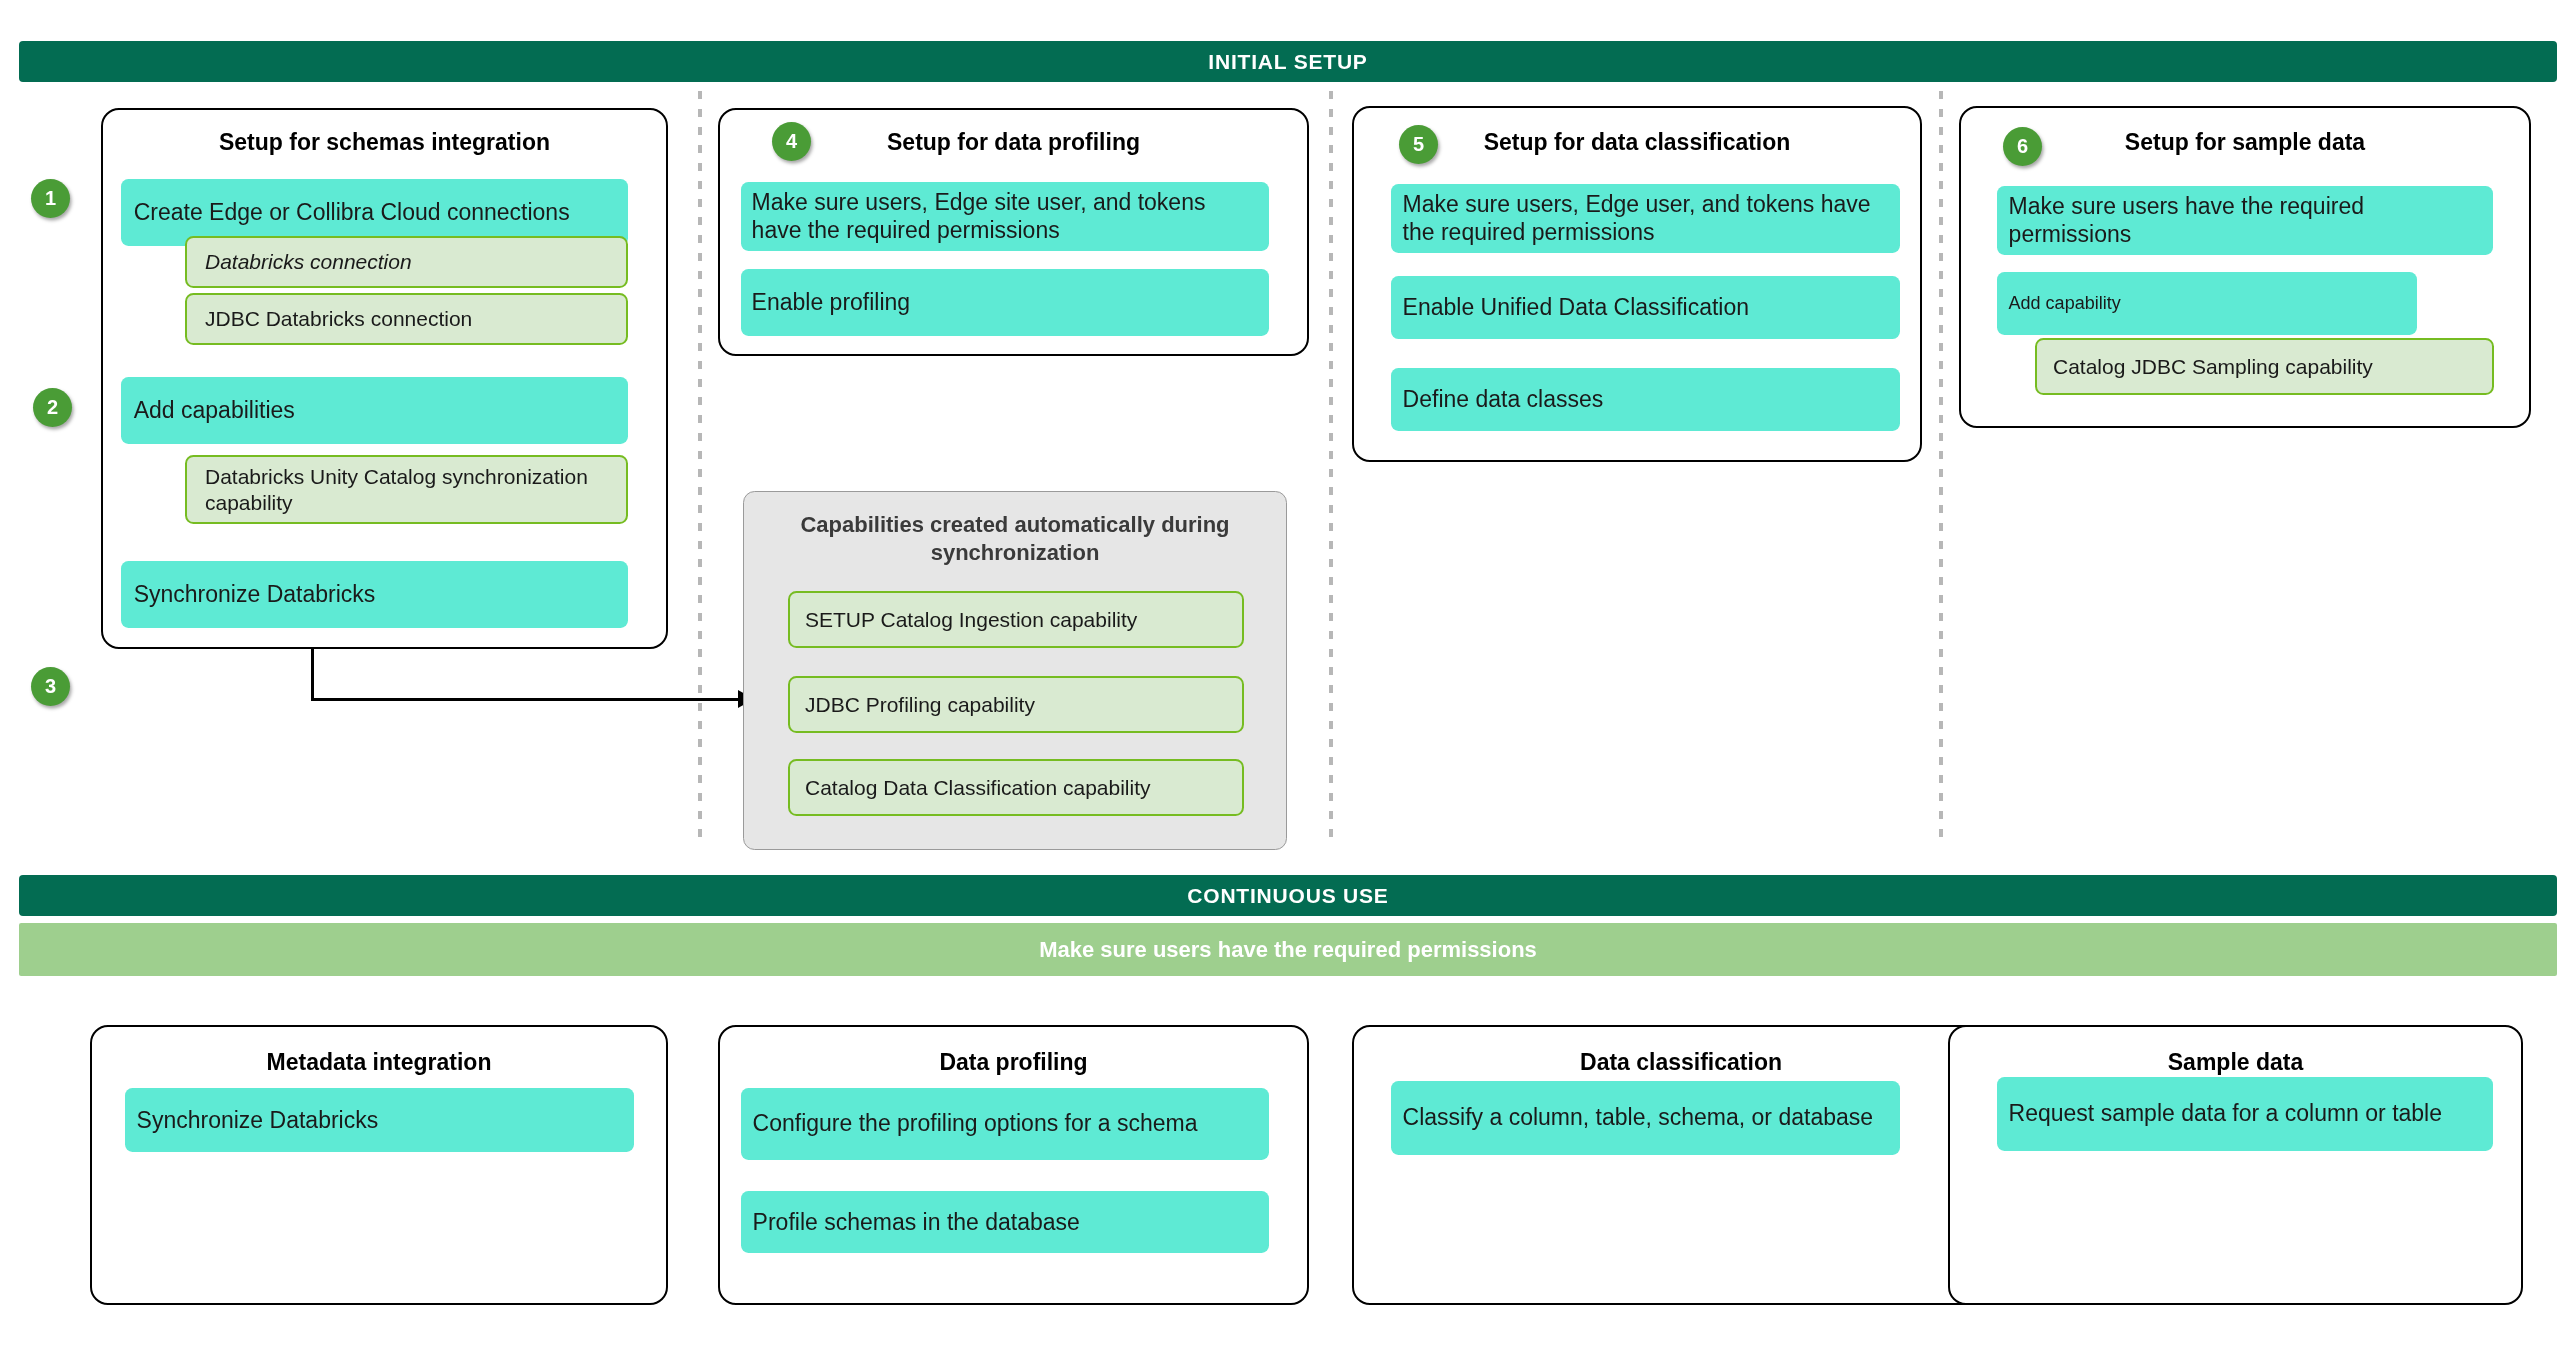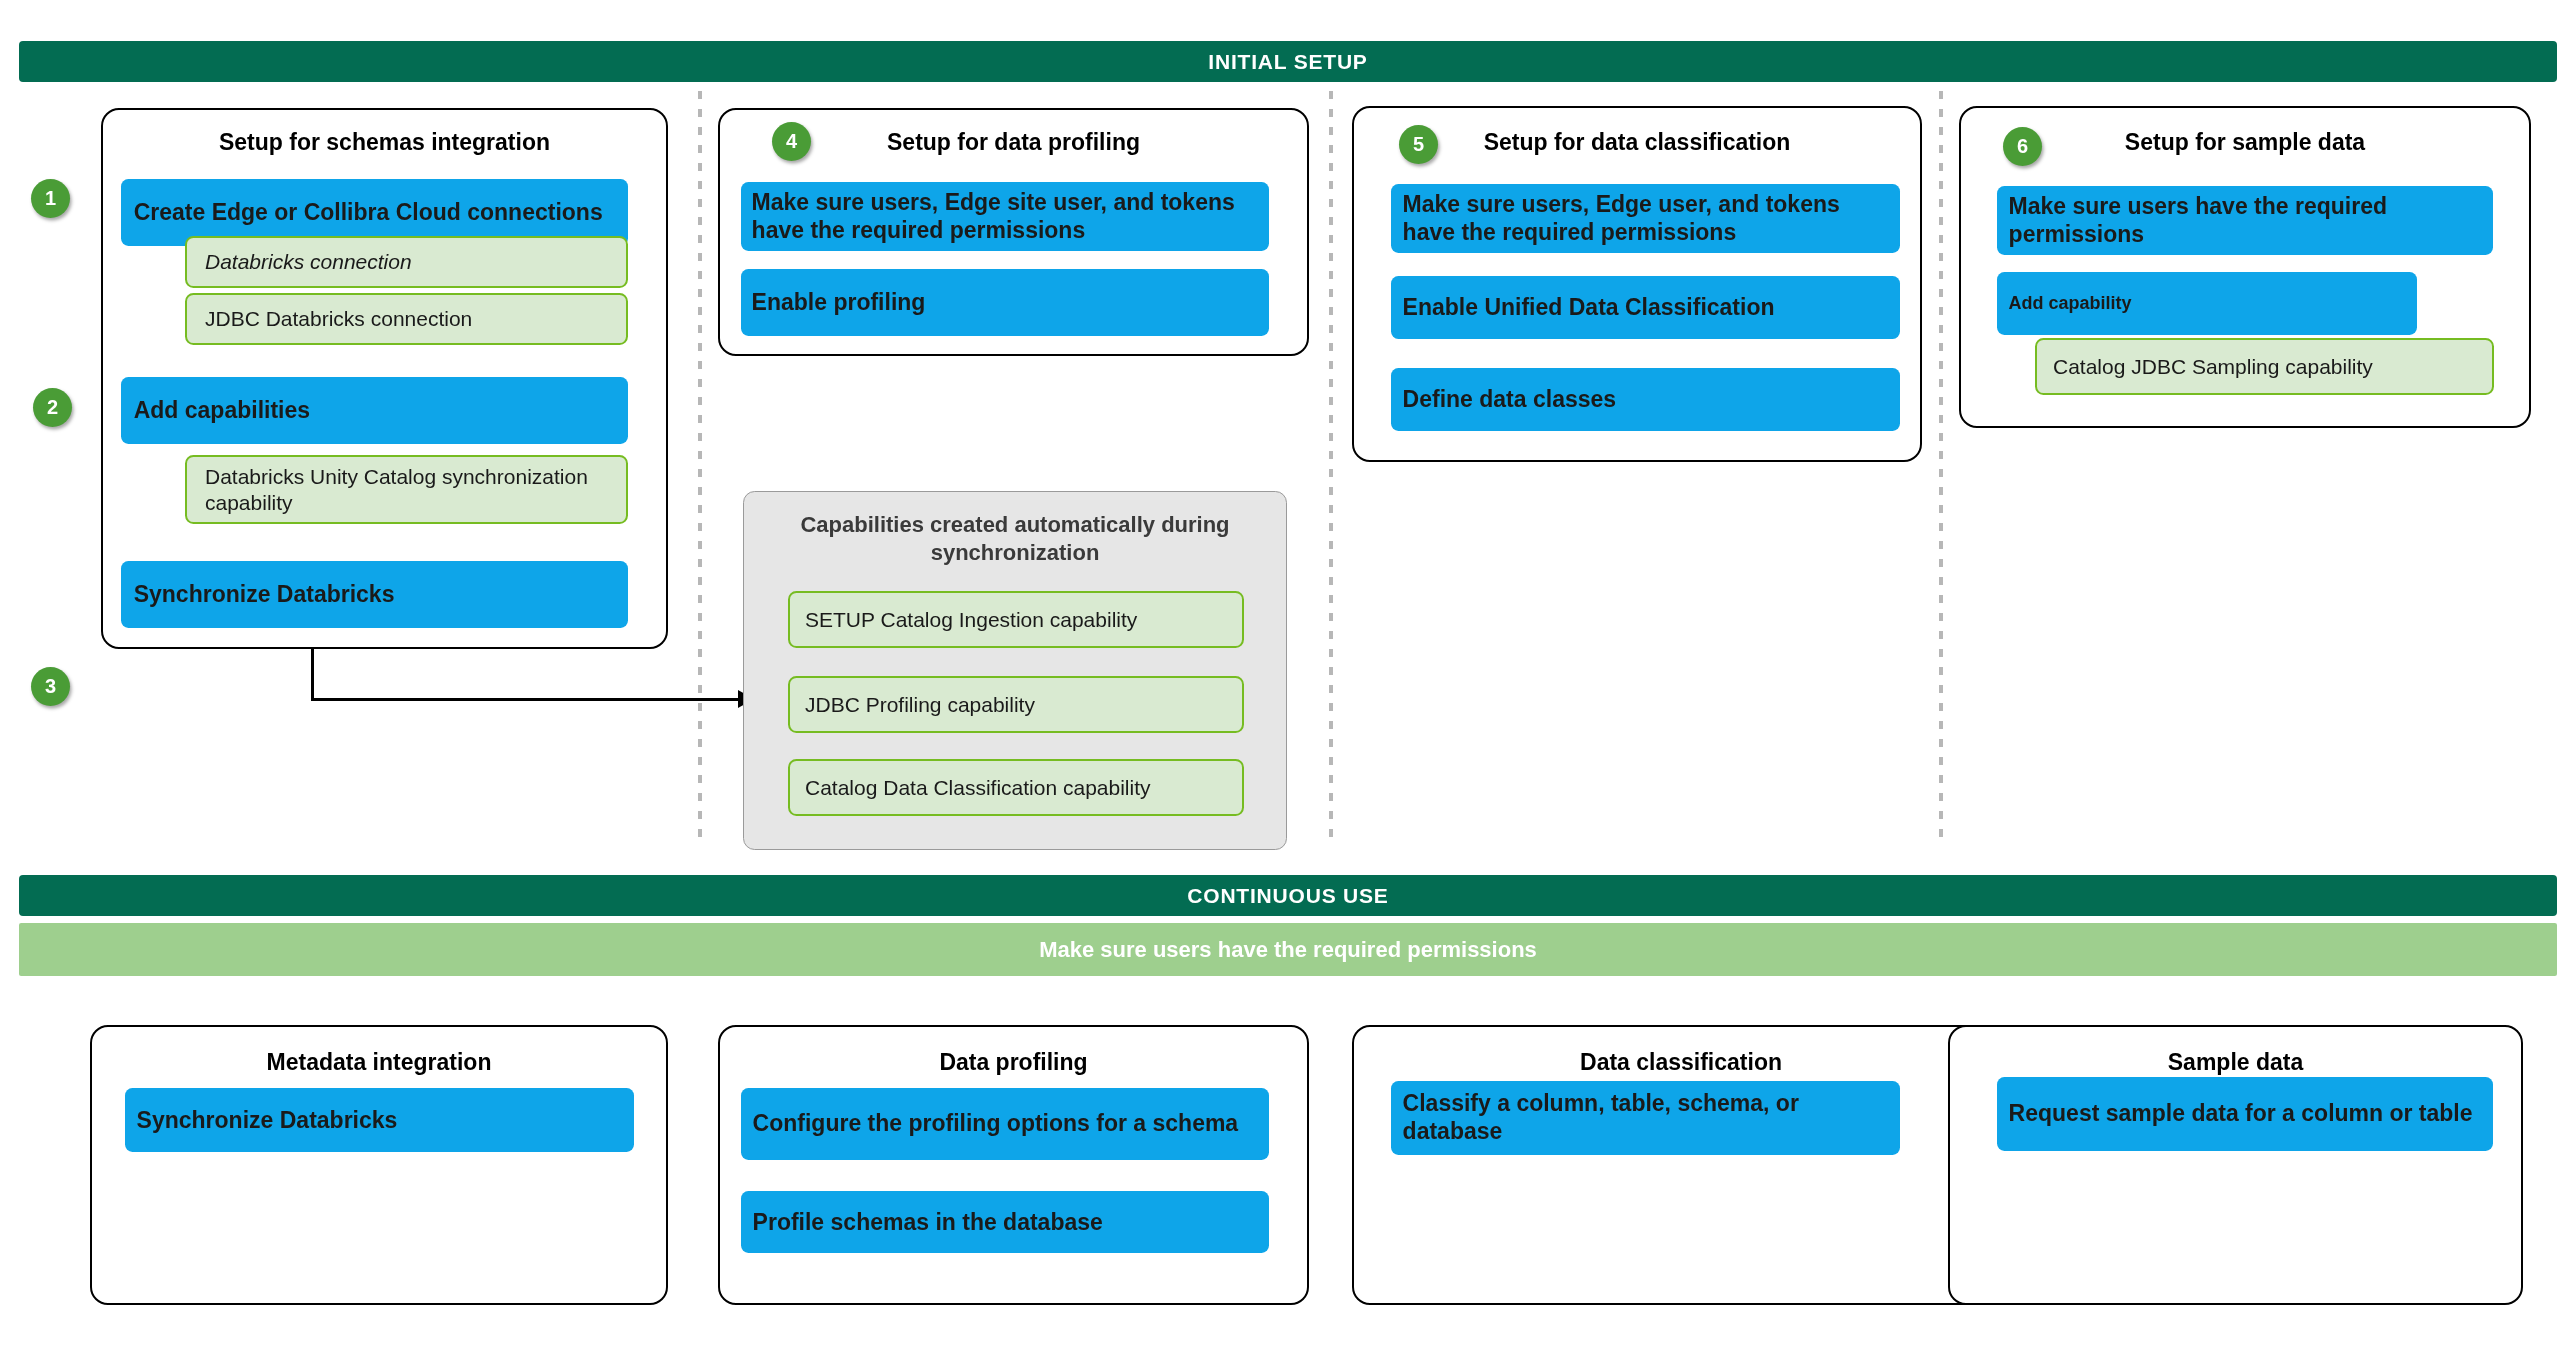--- a/index.html
+++ b/index.html
@@ -63,27 +63,27 @@
     left: 0;
     right: 0;
     text-align: center;
     font-weight: bold;
     color: #000000;
   }
 
   
   .teal {
     position: absolute;
-    background: #0ea5e9;
+    background: #5eead4;
     border-radius: 7.4px;
     box-sizing: border-box;
     display: flex;
     align-items: center;
     color: #1a1a1a;
-    font-weight: bold;
+    font-weight: normal;
   }
   .teal > span { display: block; }
 
   
   .green {
     position: absolute;
     background: #d9ead1;
     border: 2.1px solid #76bc21;
     border-radius: 8.4px;
     box-sizing: border-box;

